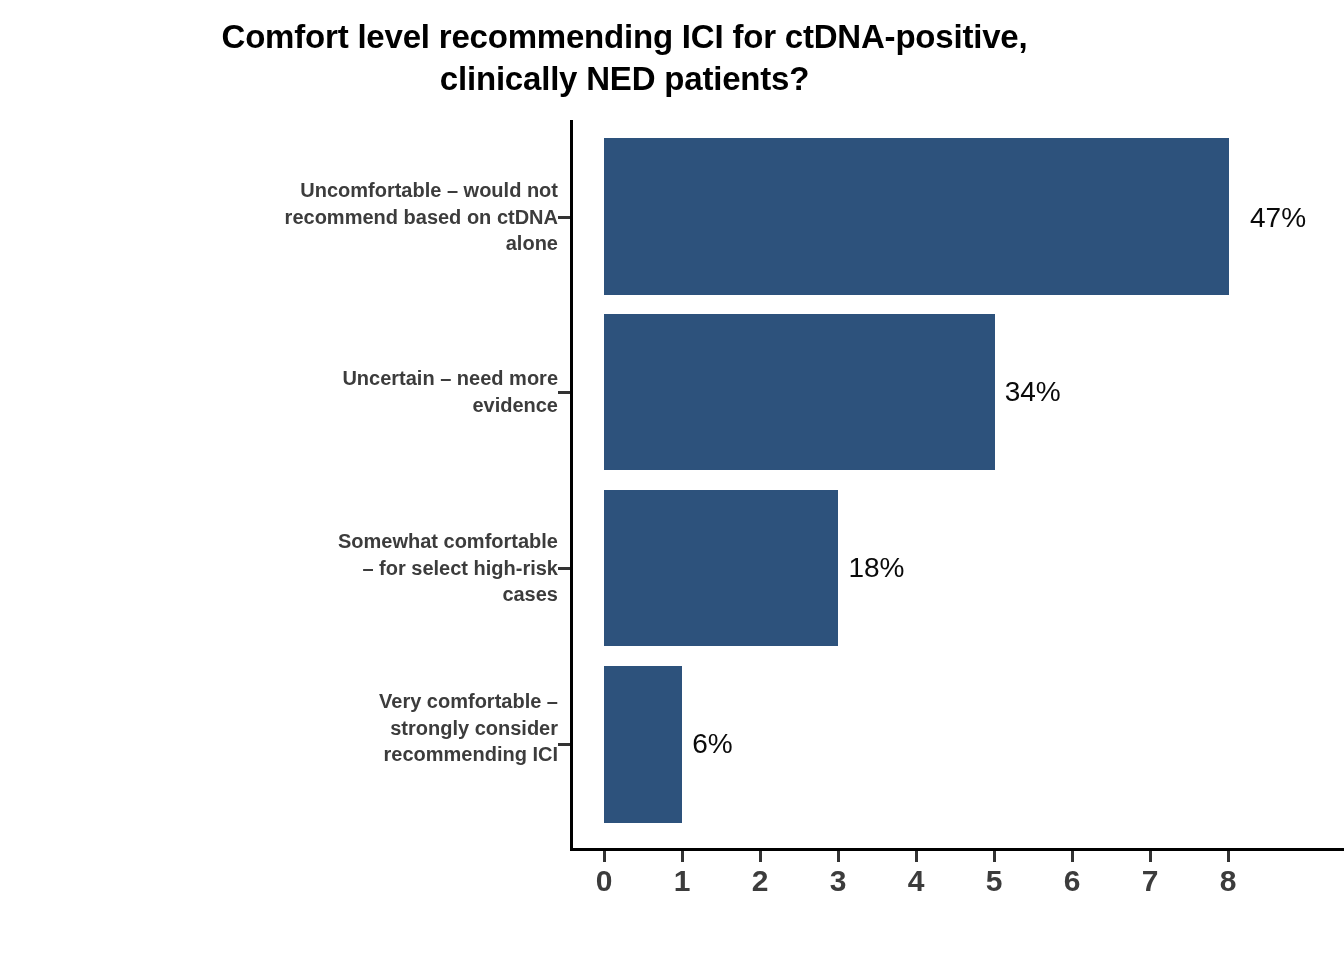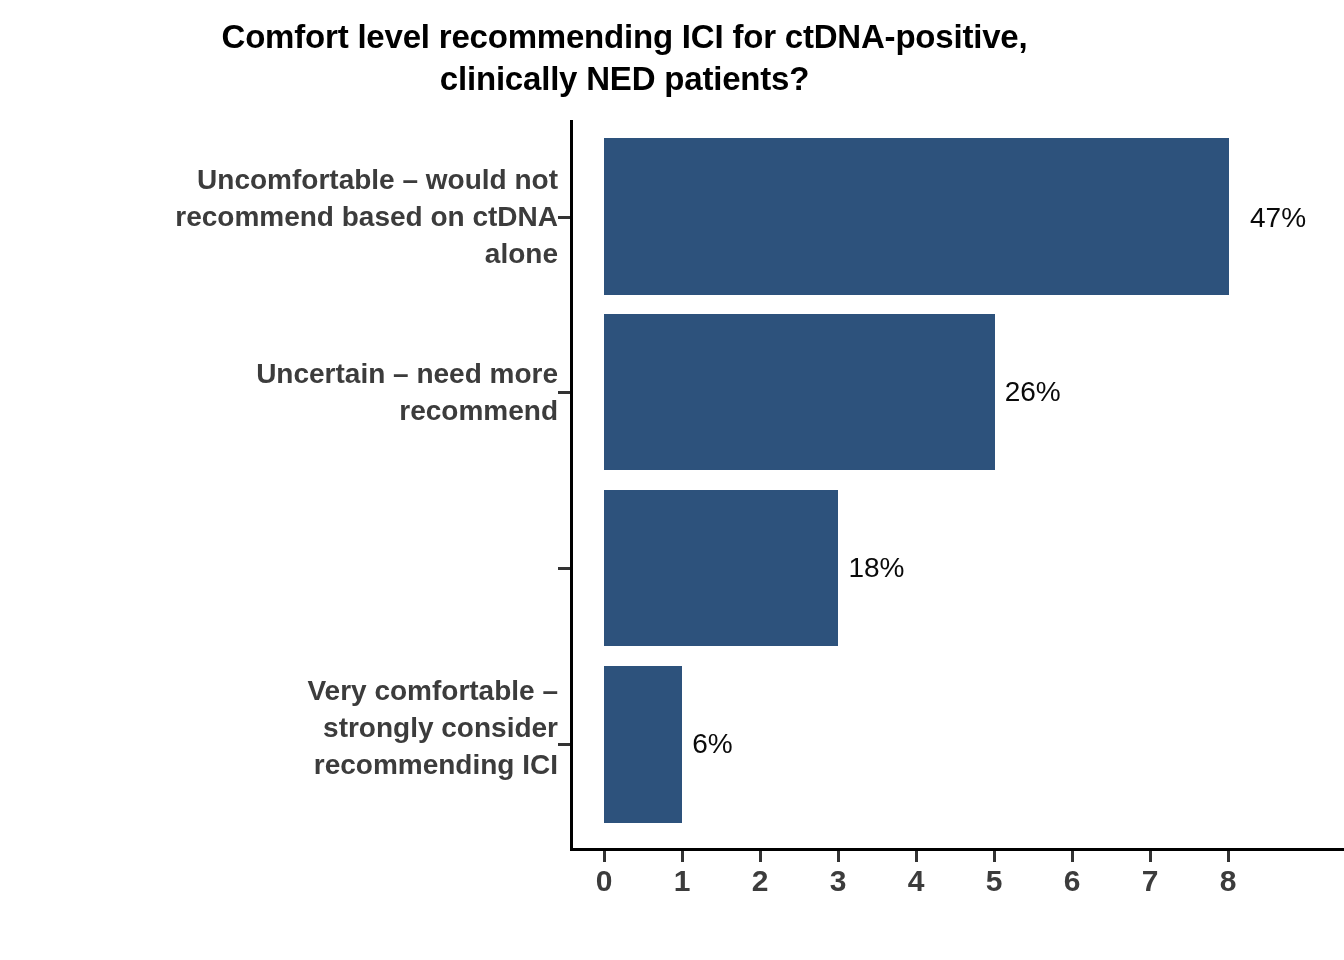--- a/index.html
+++ b/index.html
@@ -103,21 +103,21 @@
     white-space: nowrap;
     transform: translateY(-50%);
   }
 
   
   .ycat-label {
     position: absolute;
     right: 0;
     width: 520px;
     text-align: right;
-    font-size: 28px;
+    font-size: 20px;
     font-weight: bold;
     color: #3c3c3c;
     line-height: 1.33;
     white-space: pre-line;
     transform: translateY(-50%);
   }
   #ycat-labels {
     position: absolute;
     left: 26px;
     top: 120px;
@@ -144,21 +144,24 @@
 <div id="figure">
 
   <div id="chart-title">Comfort level recommending ICI for ctDNA-positive,
 clinically NED patients?</div>
 
   <div id="ycat-labels">
     <div class="ycat-label" style="top:97px;">Uncomfortable – would not
 recommend based on ctDNA
 alone</div>
     <div class="ycat-label" style="top:272px;">Uncertain – need more
-recommend</div>
+evidence</div>
+    <div class="ycat-label" style="top:448px;">Somewhat comfortable
+– for select high-risk
+cases</div>
     <div class="ycat-label" style="top:608px;">Very comfortable –
 strongly consider
 recommending ICI</div>
   </div>
 
   <div id="plot-area">
 
     <div class="axis-spine-y"></div>
     <div class="axis-spine-x"></div>
 
@@ -186,20 +189,20 @@
     <div class="xtick-label" style="left:502px;">6</div>
     <div class="xtick-label" style="left:580px;">7</div>
     <div class="xtick-label" style="left:658px;">8</div>
 
     <div class="bar" id="bar-0" style="left: 34px; top: 18px; width: 625px; height: 157px; background: rgb(45, 82, 124);"></div>
     <div class="bar" id="bar-1" style="left: 34px; top: 194px; width: 390.625px; height: 156px; background: rgb(45, 82, 124);"></div>
     <div class="bar" id="bar-2" style="left: 34px; top: 370px; width: 234.375px; height: 156px; background: rgb(45, 82, 124);"></div>
     <div class="bar" id="bar-3" style="left: 34px; top: 546px; width: 78.125px; height: 157px; background: rgb(45, 82, 124);"></div>
 
     <div class="bar-value-label" style="left:669px; top:98px;margin-left:11px;">47%</div>
-    <div class="bar-value-label" style="left: 434.625px; top: 272px;">26%</div>
+    <div class="bar-value-label" style="left: 434.625px; top: 272px;">34%</div>
     <div class="bar-value-label" style="left: 278.375px; top: 448px;">18%</div>
     <div class="bar-value-label" style="left: 122.125px; top: 624px;">6%</div>
 
   </div>
 
 
 </div>
 
 </body></html>

